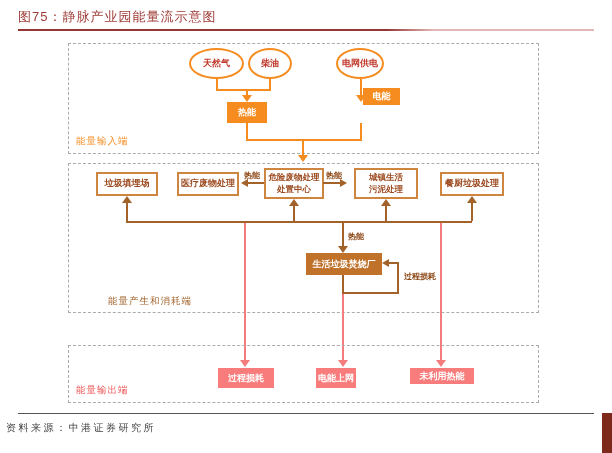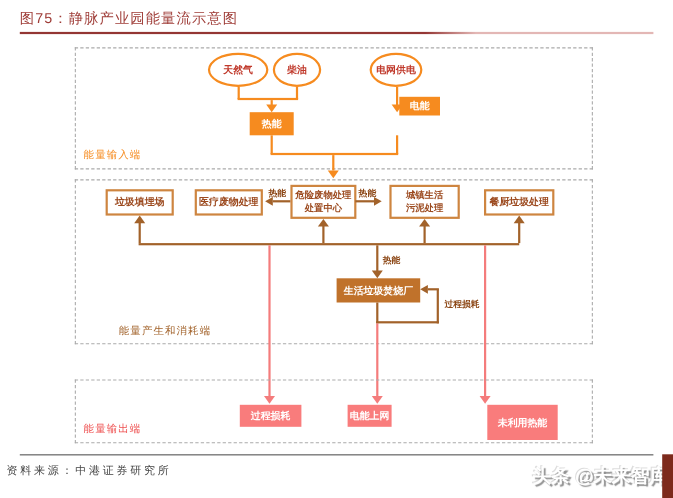--- a/index.html
+++ b/index.html
@@ -126,20 +126,19 @@
   <div class="line p" style="left:342px;top:294px;width:2px;height:66px;"></div>
   <div class="arr arr-down-p" style="left:338px;top:360px;"></div>
   <div class="line p" style="left:440px;top:223px;width:2px;height:137px;"></div>
   <div class="arr arr-down-p" style="left:436px;top:360px;"></div>
 
   <div class="dashed-box" style="left:68px;top:345px;width:469px;height:56px;"></div>
   <div class="sec-label" style="left:76px;top:384px;color:#EE5050;">能量输出端</div>
 
   <div class="out-box" style="left:218px;top:368px;width:56px;height:20px;">过程损耗</div>
   <div class="out-box" style="left:316px;top:368px;width:40px;height:20px;">电能上网</div>
-  <div class="out-box" style="left:410px;top:368px;width:64px;height:32px;margin-left:33px;">未利用热能</div>
+  <div class="out-box" style="left:410px;top:368px;width:64px;height:16px;">未利用热能</div>
 
   <div class="footer-line"></div>
   <div class="source-text">资料来源：中港证券研究所</div>
-  <div class="watermark-text">头条 @未来智库</div>
   <div class="watermark-bar"></div>
 
 </div>
 
 </body></html>

